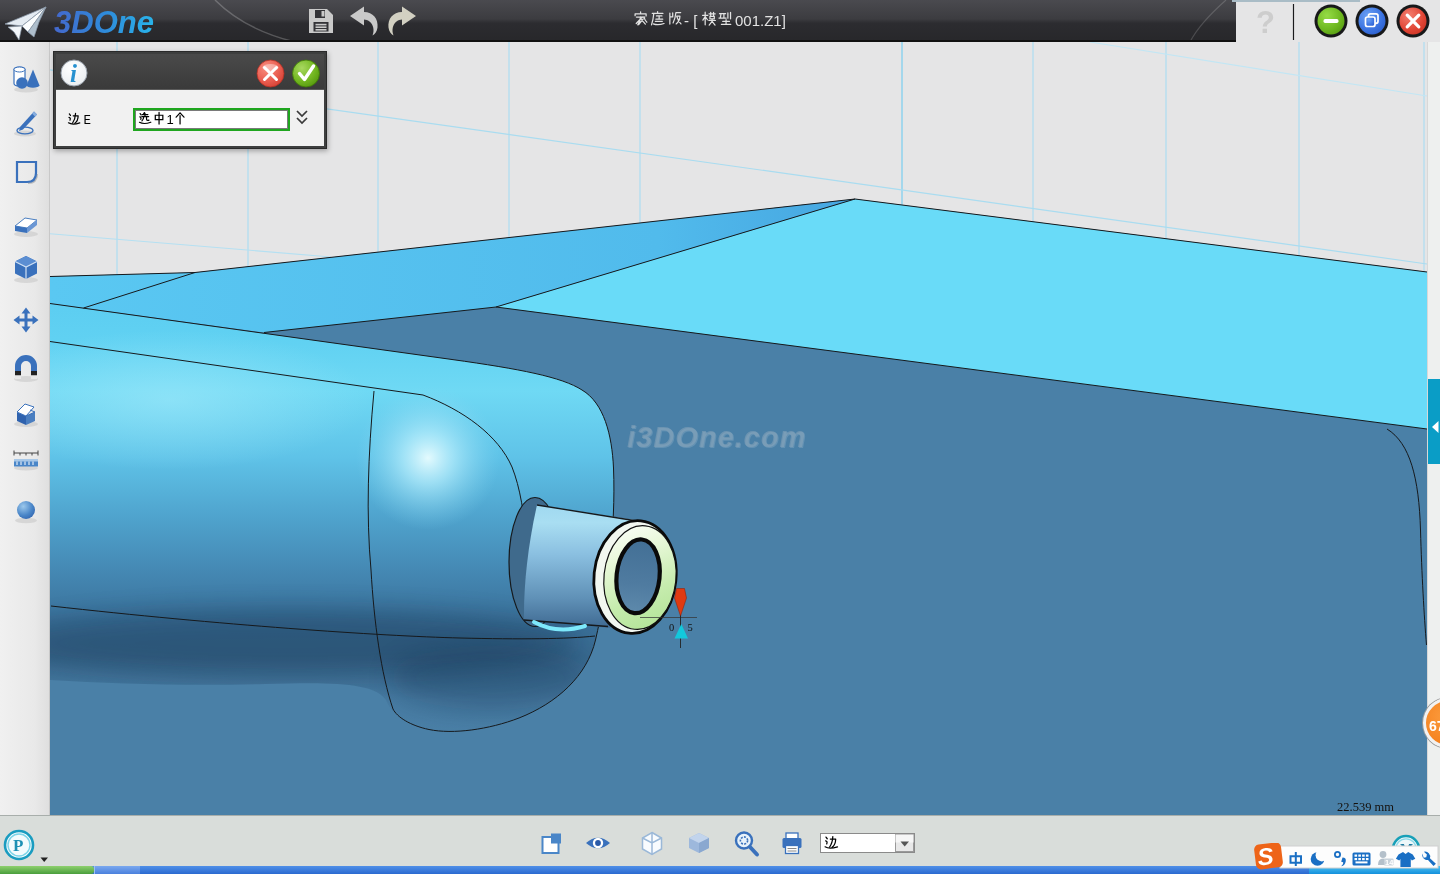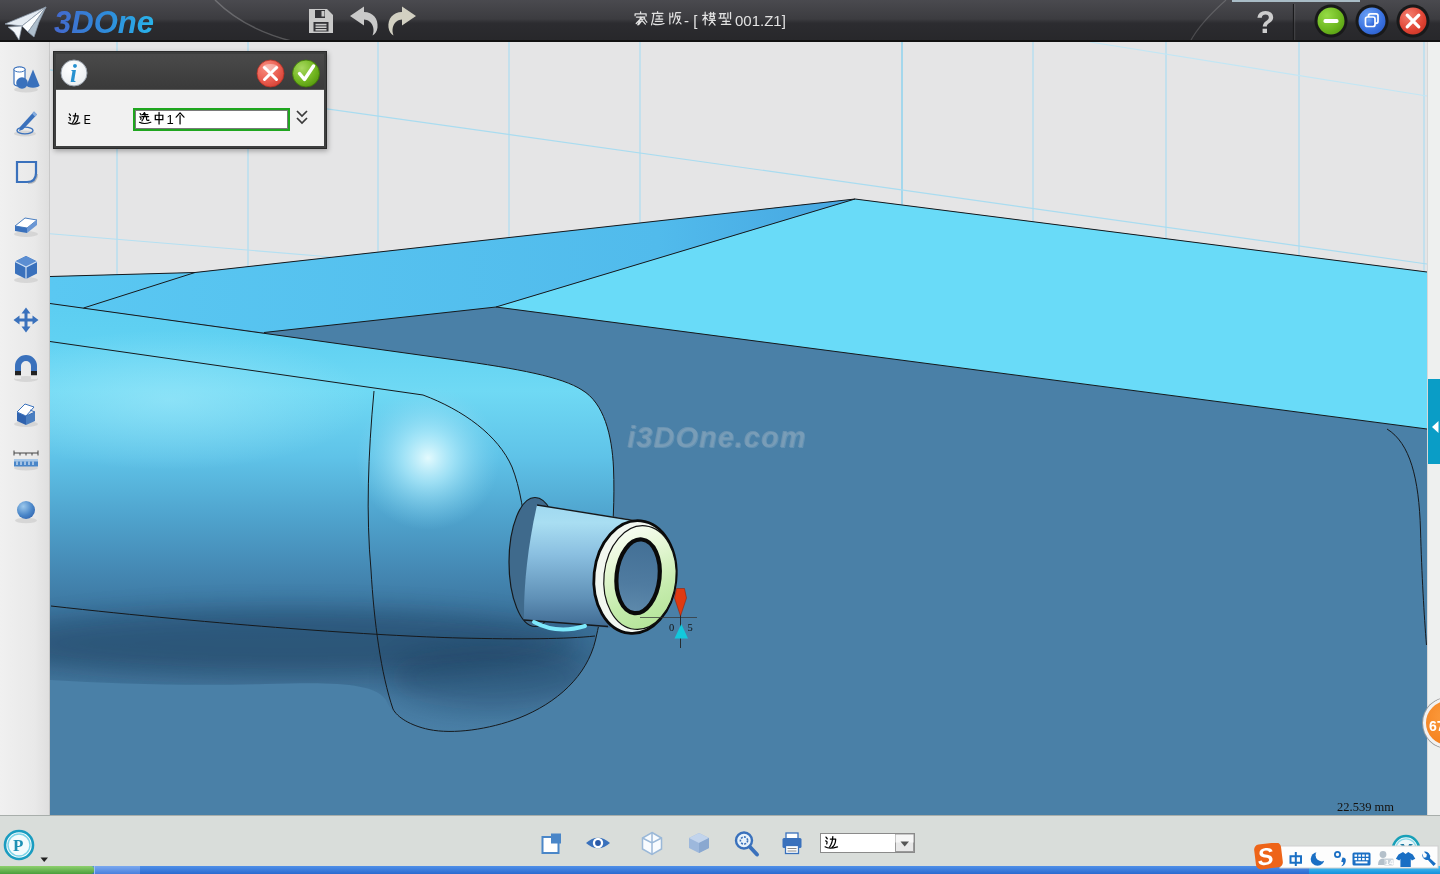--- a/index.html
+++ b/index.html
@@ -1,16 +1,16 @@
 <!DOCTYPE html>
 <html><head><meta charset="utf-8">
 <style>
 *{margin:0;padding:0;box-sizing:border-box}
 html,body{width:1440px;height:874px;overflow:hidden;font-family:"Liberation Sans",sans-serif;background:#e5e5e6}
-#topbar{left:0;top:0;width:1440px;height:42px;background:linear-gradient(#4a4a4f 0%,#3c3c40 45%,#2c2c30 55%,#27272a 100%);position:absolute}
+#topbar{left:0;top:0;width:1236px;height:42px;background:linear-gradient(#4a4a4f 0%,#3c3c40 45%,#2c2c30 55%,#27272a 100%);position:absolute}
 #topbar:after{content:"";position:absolute;left:0;bottom:0;width:100%;height:2px;background:#111}
 #lbar{left:0;top:42px;width:50px;height:773px;position:absolute;background:linear-gradient(90deg,#f0f0f0,#e9e9e9 70%,#dfdfdf);border-right:1px solid #c8c8c8}
 #scene{left:50px;top:42px;position:absolute}
 #rstrip{left:1427px;top:42px;width:13px;height:773px;position:absolute;background:#eef0ef;border-left:1px solid #d8d8d8}
 #rtab{position:absolute;left:0;top:337px;width:13px;height:85px;background:#0a9dc6}
 #badge67{position:absolute;left:1423px;top:698px;width:50px;height:50px;border-radius:50%;background:radial-gradient(circle at 40% 35%,#fb9a3c,#f5821f 70%,#e8740f);border:3px solid #f2f2f2;box-shadow:0 0 0 1px #9a9a9a;color:#fff;font-weight:bold;font-size:14px;z-index:7}
 #bbar{left:0;top:815px;width:1440px;height:51px;position:absolute;background:#d9ddda;border-top:1px solid #a8aeab}
 #tstrip{left:0;top:866px;width:1440px;height:8px;position:absolute;background:linear-gradient(#4f8fe8,#2a6ad0)}
 #tgreen{position:absolute;left:0;top:0;width:94px;height:8px;background:linear-gradient(#8ed06e,#4a9e3c);border-radius:0 3px 3px 0}
 #tlight{position:absolute;left:94px;top:0;width:46px;height:8px;background:linear-gradient(#7aa8ef,#4a80dd);border-left:1px solid #9cc0f4}

